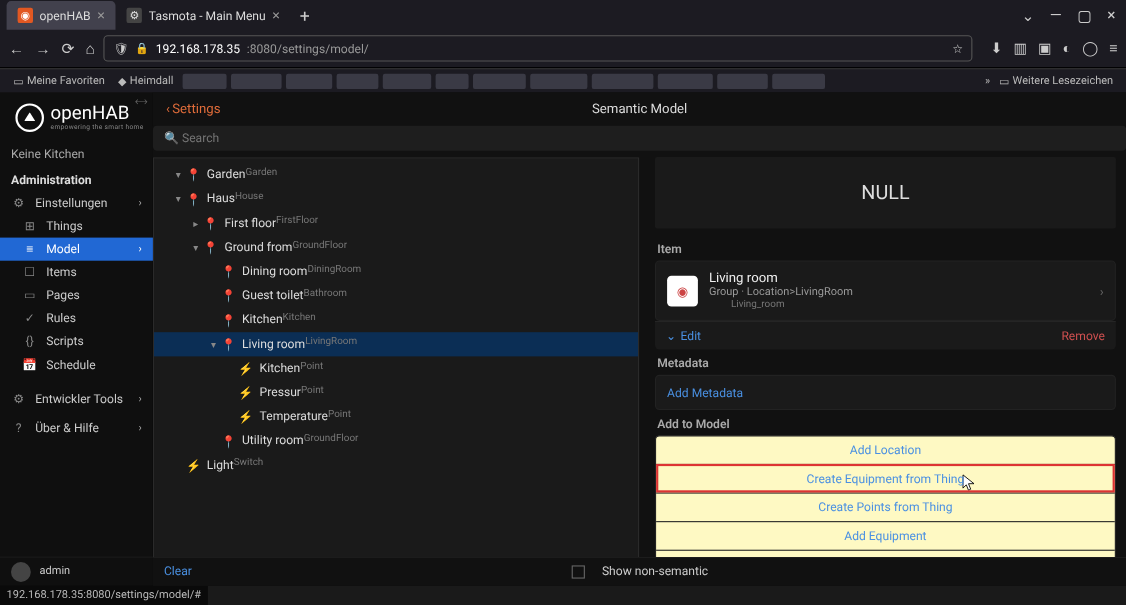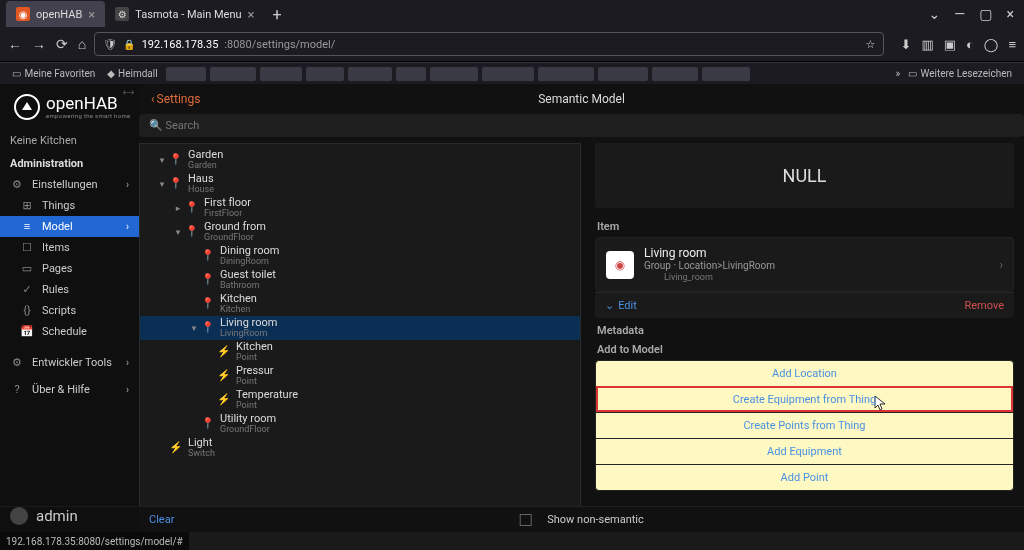--- a/index.html
+++ b/index.html
@@ -44,21 +44,21 @@
 .page-title { position:absolute; left:0; right:0; text-align:center; color: #ddd; font-size: 12px; pointer-events:none;}
 .search-row { padding: 0 0 6px 0; }
 .search-input { width: 100%; background: #1e1e1e; border: none; border-radius: 4px; padding: 5px 10px; color: #888; font-size: 11px; }
 .main-split { display: flex; flex: 1; overflow: hidden; }
 .tree-panel { width: 442px; background: #1a1a1a; border:1px solid #2a2a2a; margin: 0 4px 0 0; overflow-y: auto; padding: 4px 0;}
 .tree-row { display: flex; align-items: center; padding: 1px 6px; cursor: pointer; min-height: 22px;}
 .tree-row.selected { background: #0b2e55; }
 .tree-indent { display:inline-block; }
 .tree-toggle { width: 12px; color: #888; font-size: 9px; text-align:center;}
 .tree-icon { width: 16px; color: #888; font-size: 11px; text-align:center; margin-right:4px;}
-.tree-labels { display:flex; flex-direction:column; line-height:1.1;}
+.tree-labels { display:flex; flex-direction:row; line-height:1.1;}
 .tree-label { color: #ddd; font-size: 11px; }
 .tree-sublabel { color: #777; font-size: 9px; }
 .detail-panel { flex: 1; padding: 0 10px 10px 10px; overflow-y:auto;}
 .detail-null { text-align: center; color: #ddd; font-size: 18px; background: #1a1a1a; padding: 22px 0; margin-bottom: 12px; border-radius:2px;}
 .detail-section-label { color: #aaa; font-size: 11px; font-weight:600; margin: 6px 0 4px 2px; }
 .item-card { background: #1a1a1a; border-radius: 4px; padding: 8px 10px; display: flex; align-items: center; gap: 10px; border:1px solid #222;}
 .item-icon { width: 28px; height: 28px; background: #fff; border-radius: 4px; display:flex; align-items:center; justify-content:center; color:#c44;}
 .item-texts { flex:1; display:flex; flex-direction:column; line-height:1.2;}
 .item-title { color: #eee; font-size: 12px; }
 .item-sub { color: #999; font-size: 10px; }
@@ -72,21 +72,21 @@
 .action-list { display:flex; flex-direction:column; background:#fef9c3; border-radius:4px; border:1px solid #222;}
 .action-btn { text-align:center; padding: 6px 0; color: #4a90e2; font-size: 11px; cursor:pointer; border-top:1px solid #252525;}
 .action-btn:first-child { border-top:none;}
 .action-btn.highlighted { outline: 2px solid #d33; outline-offset:-2px; position:relative; z-index:2;}
 .cursor-img { position:absolute; width:14px; height:18px; pointer-events:none;}
 .footer-bar { position:absolute; bottom:18px; left:139px; right:0; height:26px; background:#111; display:flex; align-items:center; padding:0 10px; border-top:1px solid #222;}
 .footer-clear { color:#4a90e2; font-size:11px;}
 .footer-center { position:absolute; left:50%; transform:translateX(-50%); display:flex; align-items:center; gap:16px; color:#ccc; font-size:11px;}
 .footer-check { width:12px; height:12px; border:1px solid #666; display:inline-block;}
 .status-bar { position:absolute; bottom:0; left:0; height:18px; background:#0a0a0a; display:flex; align-items:center; padding:0 6px; font-size:10px; color:#bbb;}
-.admin-row { position:absolute; bottom:18px; left:0; width:139px; height:26px; background:#0f0f0f; display:flex; align-items:flex-start; padding:0 10px; gap:8px; color:#ccc; font-size:15px; border-top:1px solid #1a1a1a;}
+.admin-row { position:absolute; bottom:18px; left:0; width:139px; height:26px; background:#0f0f0f; display:flex; align-items:center; padding:0 10px; gap:8px; color:#ccc; font-size:10px; border-top:1px solid #1a1a1a;}
 .avatar-circle { width:18px; height:18px; background:#444; border-radius:50%;}
 </style>
 </head>
 <body>
 
 <div class="browser-chrome">
   <div class="tabs-row">
     <div class="tab active">
       <span class="favicon" style="background:#e25822;color:#fff">◉</span>
       <span>openHAB</span>
@@ -351,20 +351,23 @@
             <span class="item-sub">Group · Location&gt;LivingRoom</span>
             <span class="item-id">Living_room</span>
           </div>
           <span class="item-chev">›</span>
         </div>
         <div class="edit-row">
           <span class="edit-link">⌄ <span>Edit</span></span>
           <span class="remove-link">Remove</span>
         </div>
         <div class="detail-section-label">Metadata</div>
+        <div class="meta-box">
+          <span class="meta-link">Add Metadata</span>
+        </div>
         <div class="detail-section-label">Add to Model</div>
         <div class="action-list" style="position:relative">
           <div class="action-btn">Add Location</div>
           <div class="action-btn highlighted">Create Equipment from Thing</div>
           <div class="action-btn">Create Points from Thing</div>
           <div class="action-btn">Add Equipment</div>
           <div class="action-btn">Add Point</div>
           <svg class="cursor-img" style="left:278px; top:34px" viewBox="0 0 14 18">
               <path d="M1 1 L1 13 L4 10 L6 15 L8 14 L6 9 L11 9 Z" fill="#fff" stroke="#000" stroke-width="0.8"></path>
             </svg>

